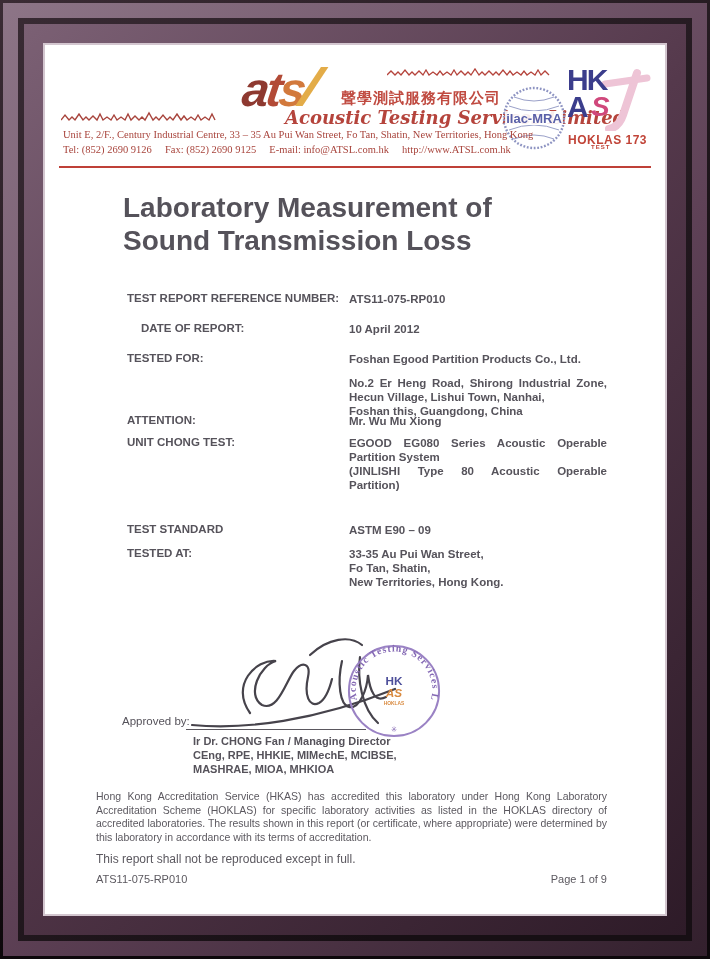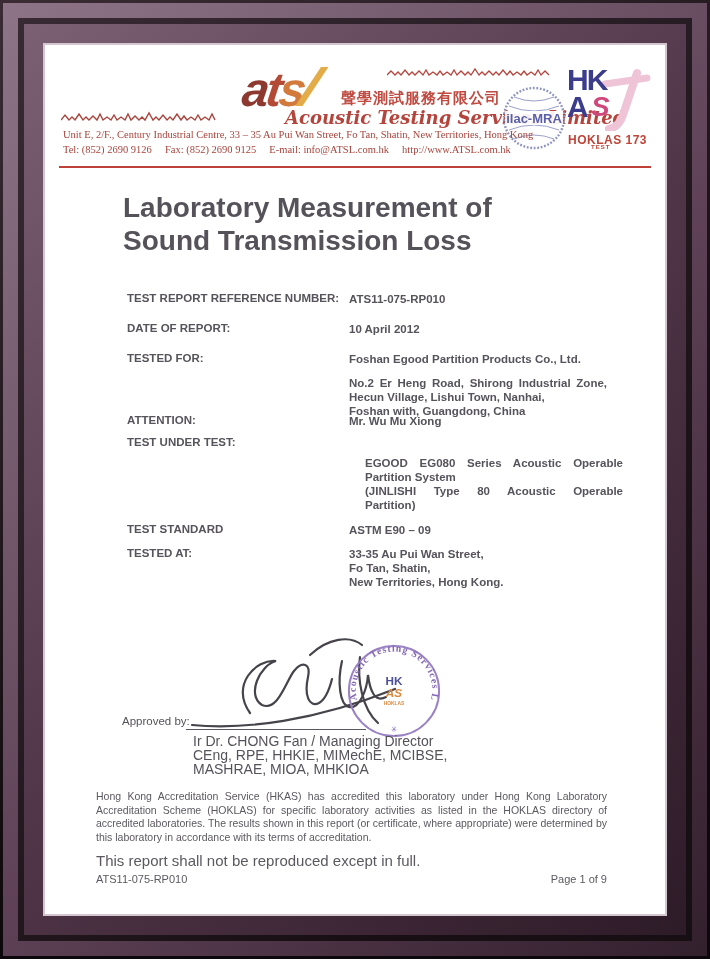--- a/index.html
+++ b/index.html
@@ -25,25 +25,25 @@
   .rule{background:#bf4038;height:2px;}
   .hkas-hk{font-weight:900;font-size:30px;line-height:26px;letter-spacing:-2px;color:#3b3d8c;}
   .hkas-sub{font-weight:bold;font-size:12px;color:#c14438;letter-spacing:0.5px;white-space:nowrap;}
   .hkas-sub2{font-weight:bold;font-size:6px;color:#c14438;letter-spacing:1px;}
   
   .title{font-weight:bold;font-size:28px;line-height:33px;color:#55525a;white-space:nowrap;}
   .flabel{font-weight:bold;font-size:11.5px;color:#56535b;white-space:nowrap;}
   .fval{font-weight:bold;font-size:11.5px;line-height:14px;color:#56535b;width:258px;}
   .fval .ln{text-align:left;}
   .fval .j{text-align:justify;text-align-last:justify;}
-  .sig-name{font-weight:normal;font-size:14px;line-height:14px;color:#55525a;white-space:nowrap;}
+  .sig-name{font-weight:bold;font-size:11px;line-height:14px;color:#55525a;white-space:nowrap;}
   .approved{font-size:11.5px;color:#55525a;}
   .sigline{border-bottom:1.5px solid #5a575e;}
   .fpara{font-size:10.5px;line-height:13.5px;color:#5b585f;text-align:justify;text-align-last:left;}
-  .fsmall{font-size:15px;color:#5b585f;white-space:nowrap;}
+  .fsmall{font-size:12px;color:#5b585f;white-space:nowrap;}
   .fref{font-size:11px;color:#5b585f;white-space:nowrap;}
 </style>
 </head>
 <body>
 
 <div class="stage">
   <div class="f-outer">
     <div class="f-band1">
       <div class="f-groove">
         <div class="f-band2">
@@ -96,43 +96,43 @@
               <div class="abs" style="left:78px;top:146px;">
                 <div class="title">Laboratory Measurement of</div>
                 <div class="title">Sound Transmission Loss</div>
               </div>
 
               <div class="abs flabel" style="left:82px;top:247px;">TEST REPORT REFERENCE NUMBER:</div>
               <div class="abs fval" style="left:304px;top:247px;">
                 <div class="ln">ATS11-075-RP010</div>
               </div>
 
-              <div class="abs flabel" style="left:82px;top:277px;">DATE OF REPORT:</div>
+              <div class="abs flabel" style="left:96px;top:277px;">DATE OF REPORT:</div>
               <div class="abs fval" style="left:304px;top:277px;">
                 <div class="ln">10 April 2012</div>
               </div>
 
               <div class="abs flabel" style="left:82px;top:307px;">TESTED FOR:</div>
               <div class="abs fval" style="left:304px;top:307px;">
                 <div class="ln">Foshan Egood Partition Products Co., Ltd.</div>
               </div>
 
               <div class="abs fval" style="left:304px;top:331px;">
                 <div class="j">No.2 Er Heng Road, Shirong Industrial Zone,</div>
                 <div class="ln">Hecun Village, Lishui Town, Nanhai,</div>
-                <div class="ln">Foshan with, Guangdong, China</div>
+                <div class="ln">Foshan this, Guangdong, China</div>
               </div>
 
               <div class="abs flabel" style="left:82px;top:369px;">ATTENTION:</div>
               <div class="abs fval" style="left:304px;top:369px;">
                 <div class="ln">Mr. Wu Mu Xiong</div>
               </div>
 
-              <div class="abs flabel" style="left:82px;top:391px;">TEST UNDER TEST:</div>
-              <div class="abs fval" style="left:320px;top:391px;margin-top:20px;">
+              <div class="abs flabel" style="left:82px;top:391px;">UNIT CHONG TEST:</div>
+              <div class="abs fval" style="left:304px;top:391px;">
                 <div class="j">EGOOD EG080 Series Acoustic Operable</div>
                 <div class="ln">Partition System</div>
                 <div class="j">(JINLISHI Type 80 Acoustic Operable</div>
                 <div class="ln">Partition)</div>
               </div>
 
               <div class="abs flabel" style="left:82px;top:478px;">TEST STANDARD</div>
               <div class="abs fval" style="left:304px;top:478px;">
                 <div class="ln">ASTM E90 – 09</div>
               </div>

